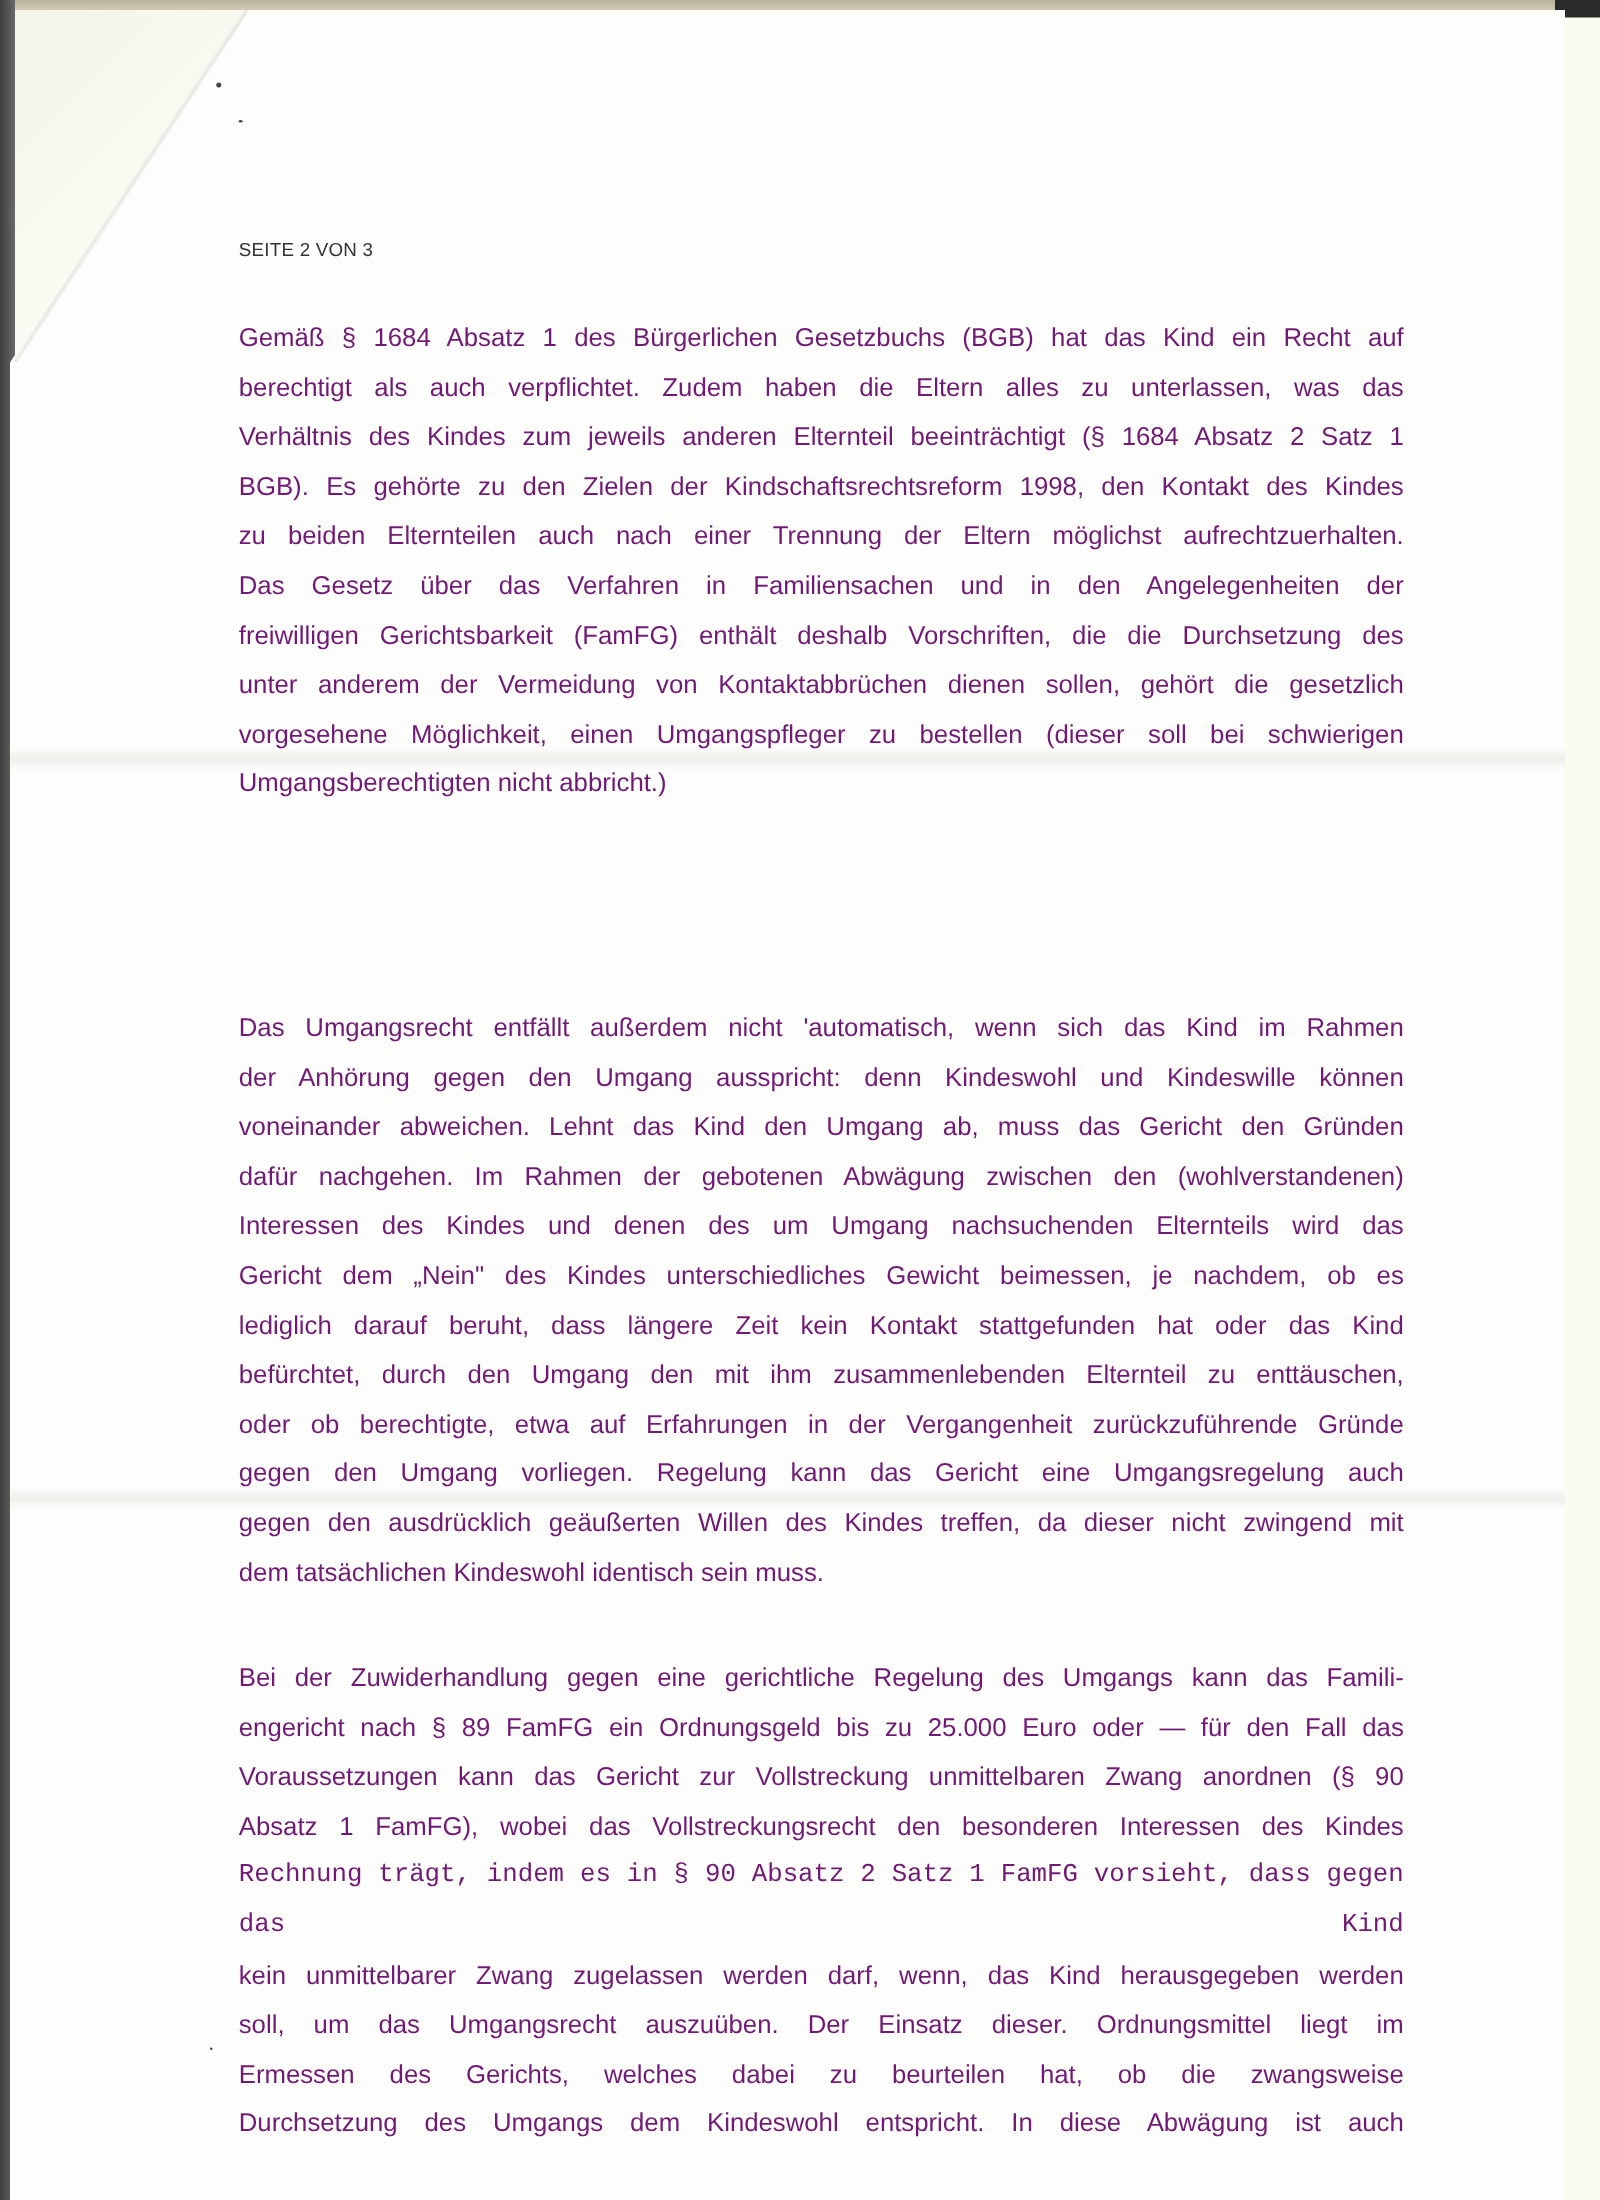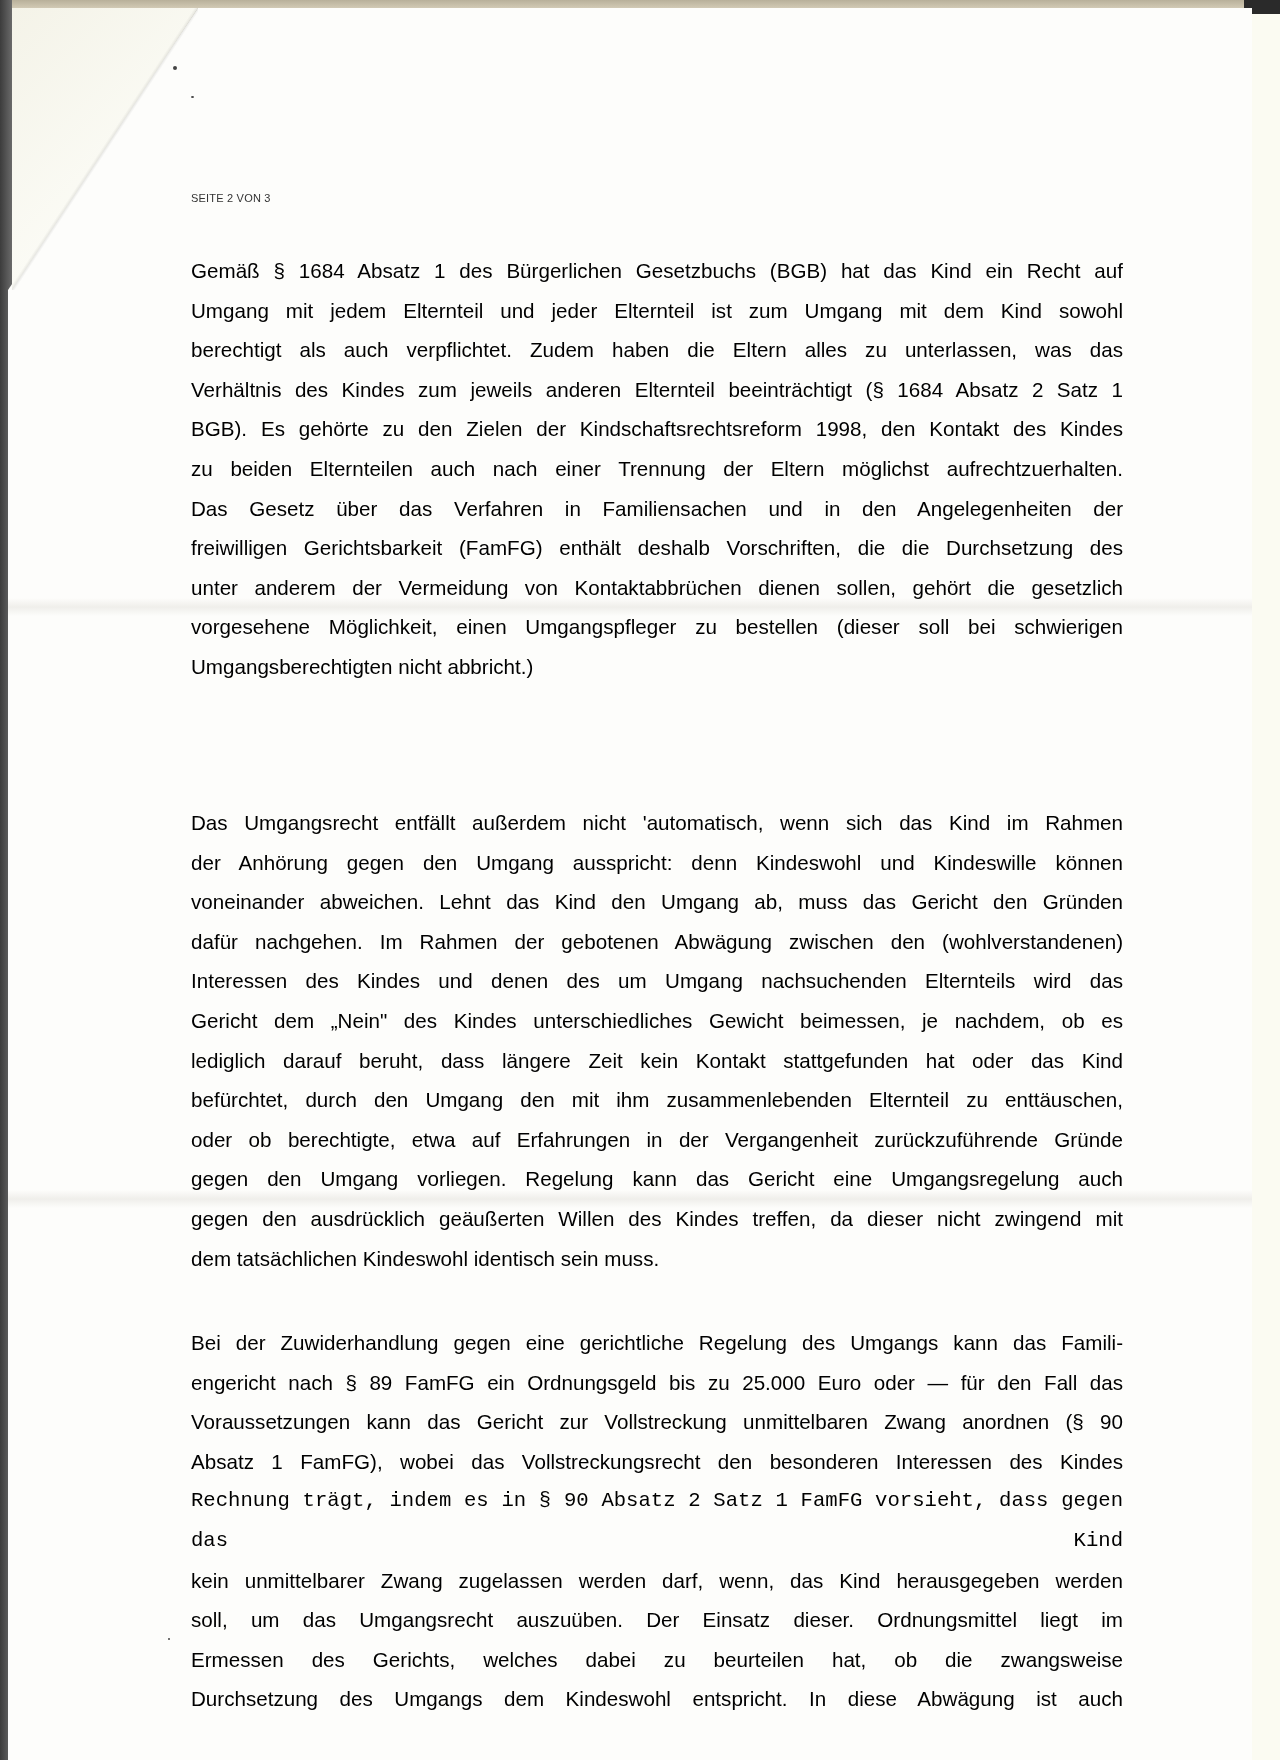--- a/index.html
+++ b/index.html
@@ -39,25 +39,25 @@
   }
   .fold {
     position: absolute; left: 8px; width: 1244px; height: 18px;
     background: linear-gradient(rgba(0,0,0,0), rgba(120,110,90,0.10), rgba(0,0,0,0));
   }
   .fold.f1 { top: 598px; }
   .fold.f2 { top: 1190px; }
   .speck { position: absolute; width: 4px; height: 4px; border-radius: 50%; background: #444; }
   .header {
     position: absolute; left: 191px; top: 192px;
-    font-size: 11px; color: #333; letter-spacing: 0.2px;
+    font-size: 15px; color: #333; letter-spacing: 0.2px;
   }
   .body-text {
     position: absolute; left: 191px; width: 932px;
-    font-size: 20.6px; line-height: 39.6px; color: #000000;
+    font-size: 20.6px; line-height: 39.6px; color: #701a75;
     text-align: justify; margin: 0;
   }
   .body-text .ln { display: block; text-align: justify; text-align-last: justify; white-space: nowrap; }
   .body-text .ln.last { text-align-last: left; }
   .p1 { top: 251px; }
   .p2 { top: 803px; }
   .p3 { top: 1323px; }
 </style>
 </head>
 <body>
@@ -75,21 +75,20 @@
 <div class="fold f2"></div>
 
 <div class="speck" style="left:173px;top:66px;"></div>
 <div class="speck" style="left:191px;top:96px;width:3px;height:2px;"></div>
 <div class="speck" style="left:168px;top:1638px;width:2px;height:2px;"></div>
 
 <div class="header">SEITE 2 VON 3</div>
 
 <div class="body-text p1">
   <span class="ln" style="white-space: normal; width: 932px;">Gemäß § 1684 Absatz 1 des Bürgerlichen Gesetzbuchs (BGB) hat das Kind ein Recht auf</span>
-  <span class="ln" style="white-space: normal; width: 932px;">Umgang mit jedem Elternteil und jeder Elternteil ist zum Umgang mit dem Kind sowohl</span>
   <span class="ln" style="white-space: normal; width: 932px;">berechtigt als auch verpflichtet. Zudem haben die Eltern alles zu unterlassen, was das</span>
   <span class="ln" style="white-space: normal; width: 932px;">Verhältnis des Kindes zum jeweils anderen Elternteil beeinträchtigt (§ 1684 Absatz 2 Satz 1</span>
   <span class="ln" style="white-space: normal; width: 932px;">BGB). Es gehörte zu den Zielen der Kindschaftsrechtsreform 1998, den Kontakt des Kindes</span>
   <span class="ln" style="white-space: normal; width: 932px;">zu beiden Elternteilen auch nach einer Trennung der Eltern möglichst aufrechtzuerhalten.</span>
   <span class="ln" style="white-space: normal; width: 932px;">Das Gesetz über das Verfahren in Familiensachen und in den Angelegenheiten der</span>
   <span class="ln" style="white-space: normal; width: 932px;">freiwilligen Gerichtsbarkeit (FamFG) enthält deshalb Vorschriften, die die Durchsetzung des</span>
   <span class="ln" style="white-space: normal; width: 932px;">unter anderem der Vermeidung von Kontaktabbrüchen dienen sollen, gehört die gesetzlich</span>
   <span class="ln" style="white-space: normal; width: 932px;">vorgesehene Möglichkeit, einen Umgangspfleger zu bestellen (dieser soll bei schwierigen</span>
   <span class="ln last" style="white-space: normal;">Umgangsberechtigten nicht abbricht.)</span>
 </div>

